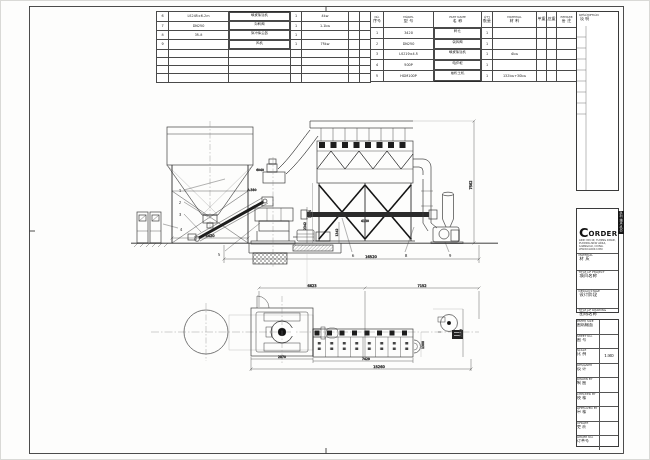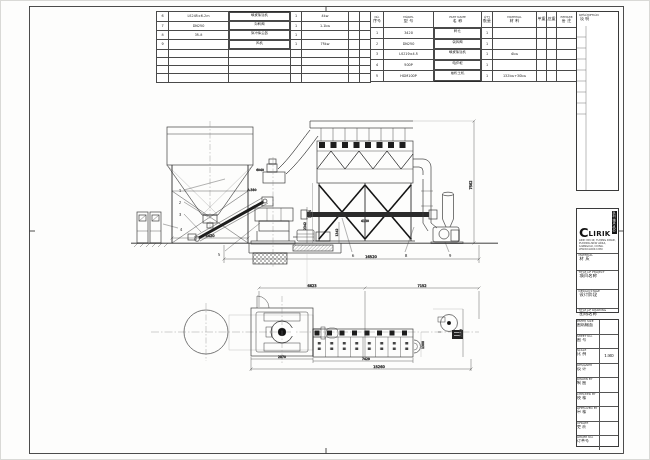--- a/index.html
+++ b/index.html
@@ -529,21 +529,21 @@
           <line x1="0" y1="66" x2="9" y2="66"></line>
       <line x1="0" y1="77" x2="9" y2="77"></line>
           <line x1="0" y1="88" x2="9" y2="88"></line>
     </g>
   </svg>
 </div>
 
 <div class="strip-box" style="top:207px;height:105px;">
   <div class="logo-line">
     <span class="logo-c">C</span>
-        <span class="logo-rest">LIRIK</span>
+        <span class="logo-rest">ORDER</span>
     <span class="logo-chip">科利瑞克机器</span>
   </div>
   <div class="addr">
     <span>ADD: NO.19, FUQING ROAD, PUDONG NEW AREA,</span><br>
     <span>SHANGHAI, CHINA.  WWW.CLIRIK.COM</span>
   </div>
   <div class="fld" style="height:16px;">
     <span class="en">MATERIAL</span>
         <span class="cn">材 质</span>
   </div>

